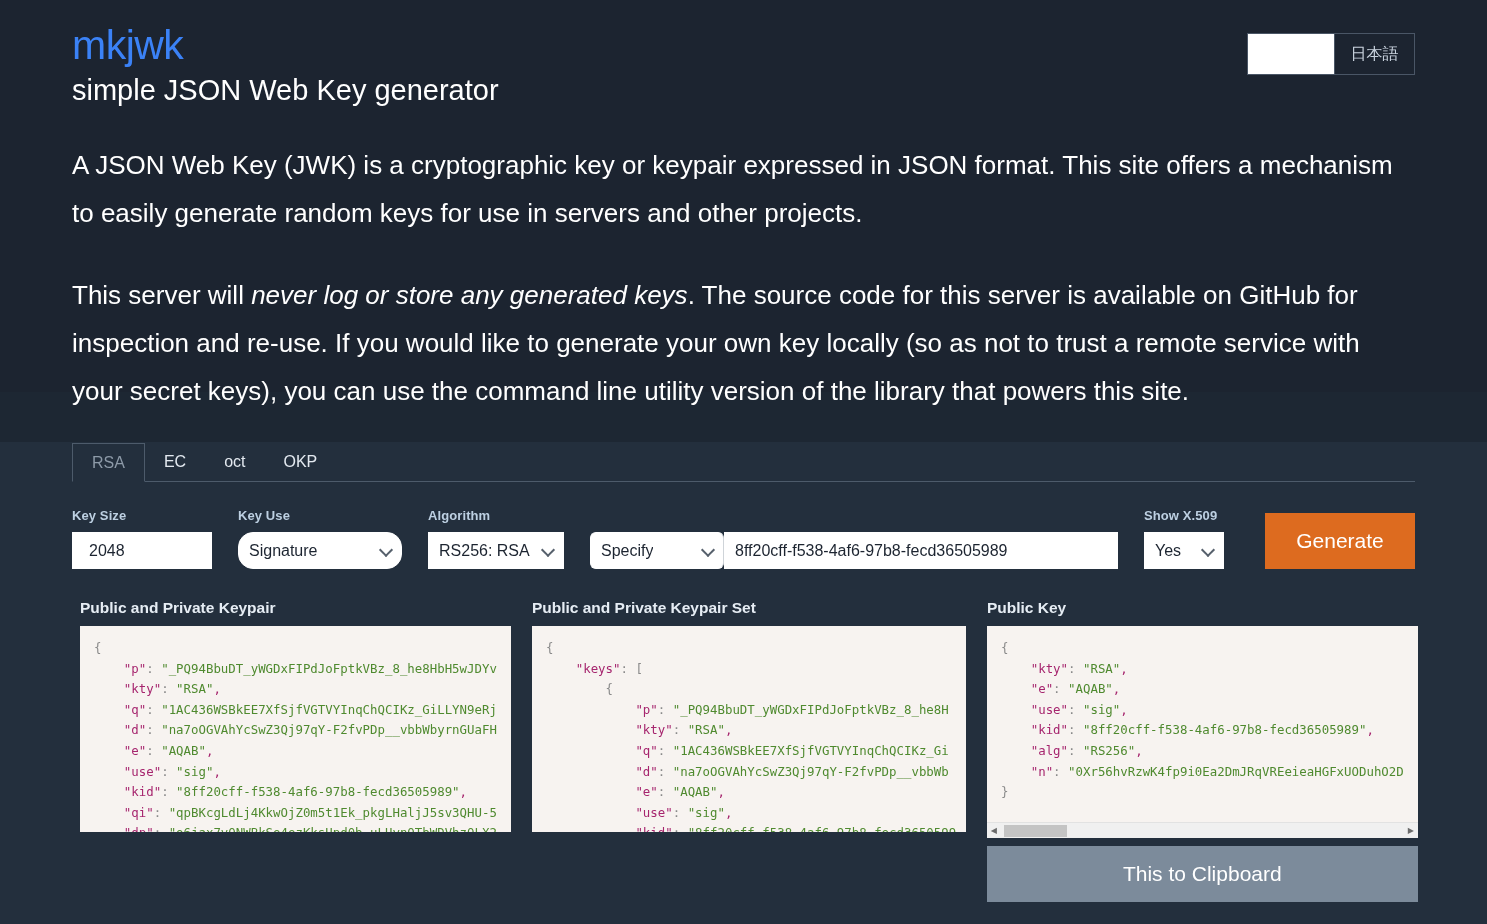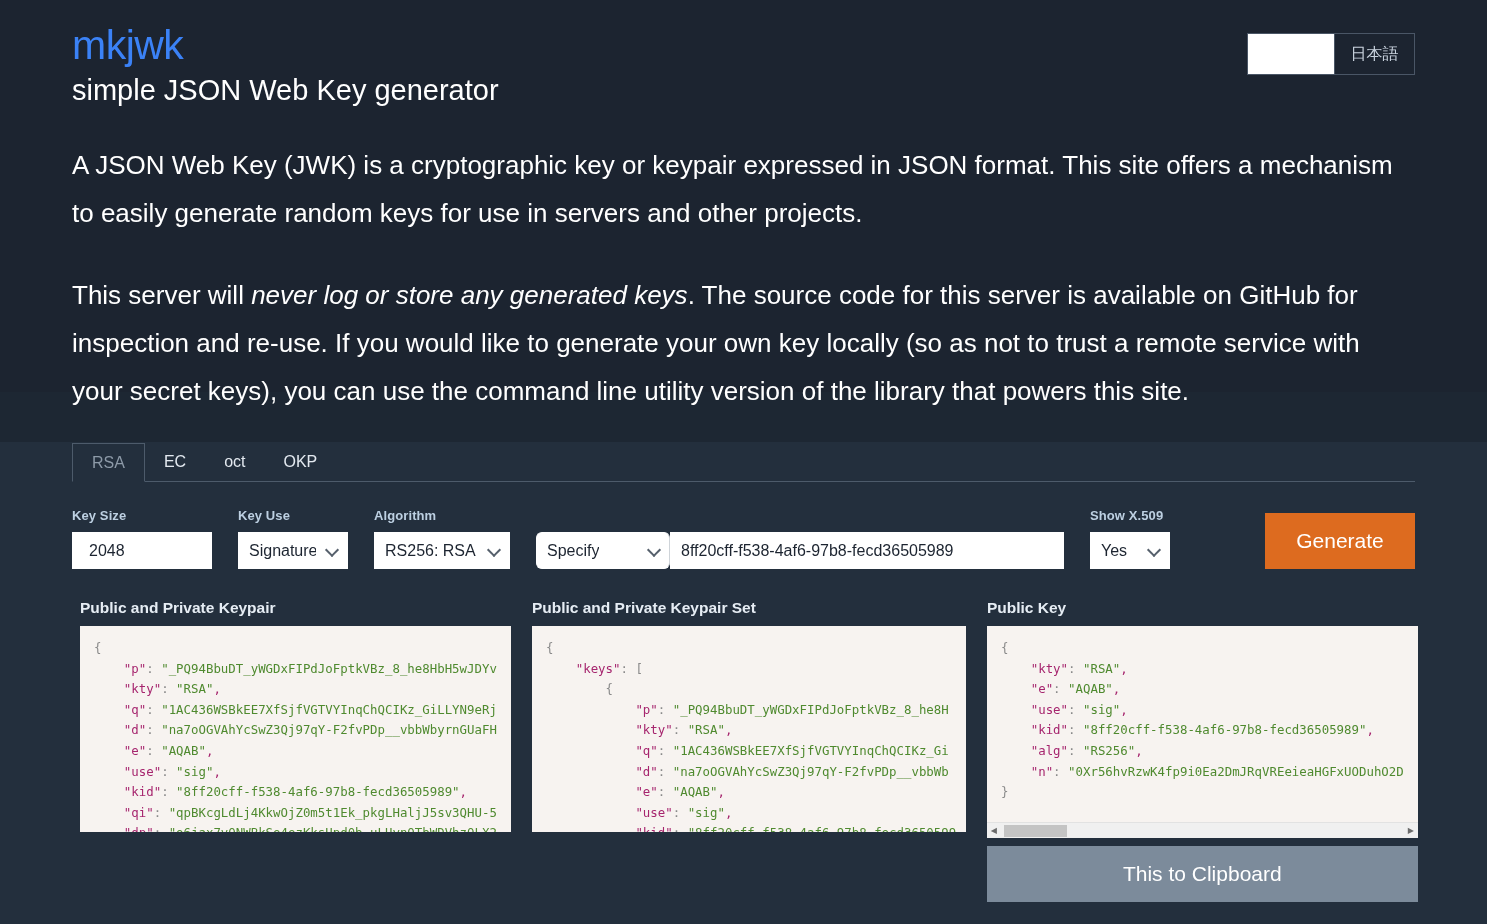--- a/index.html
+++ b/index.html
@@ -140,21 +140,21 @@
     position: absolute;
     left: 1px; top: 1px;
     width: 8px; height: 8px;
     border-right: 2px solid #56606c;
     border-bottom: 2px solid #56606c;
     transform: rotate(45deg);
   }
   .ctl-text { white-space: nowrap; overflow: hidden; }
 
   #f-keysize  { width: 140px; padding-left: 16px; }
-  #f-keyuse   { width: 110px; }
+  #f-keyuse   { width: 164px; border-radius: 15px; }
   #f-alg      { width: 136px; }
   #f-kidsel   { width: 134px; border-right: 1px solid #cfd4d9; border-radius: 6px; }
   #f-kidval   { width: 394px; }
   #f-x509     { width: 80px; }
 
   .gap-22 { width: 26px; flex: none; }
 
   #generate-btn {
     margin-left: auto;
     width: 150px;

